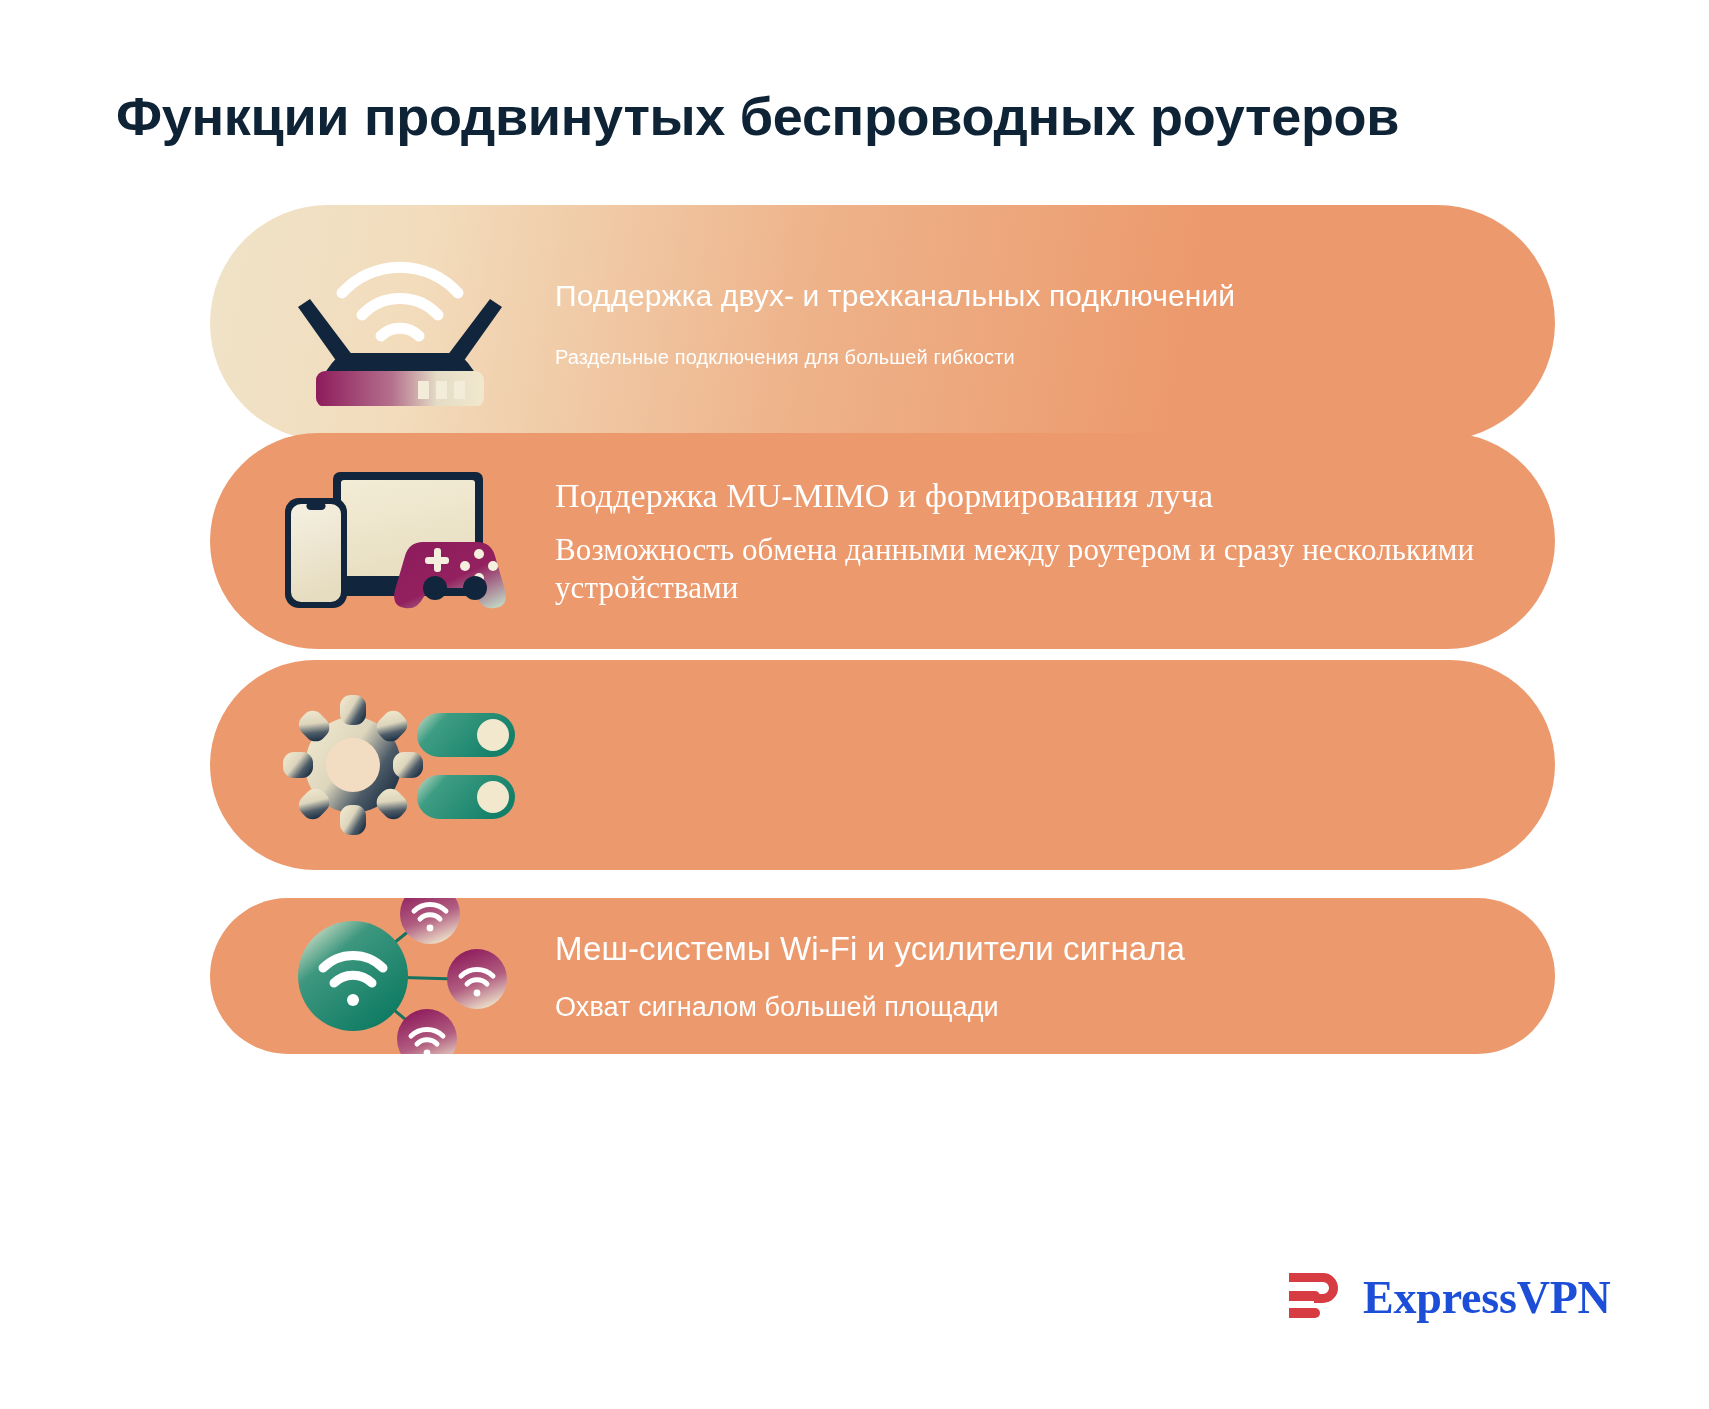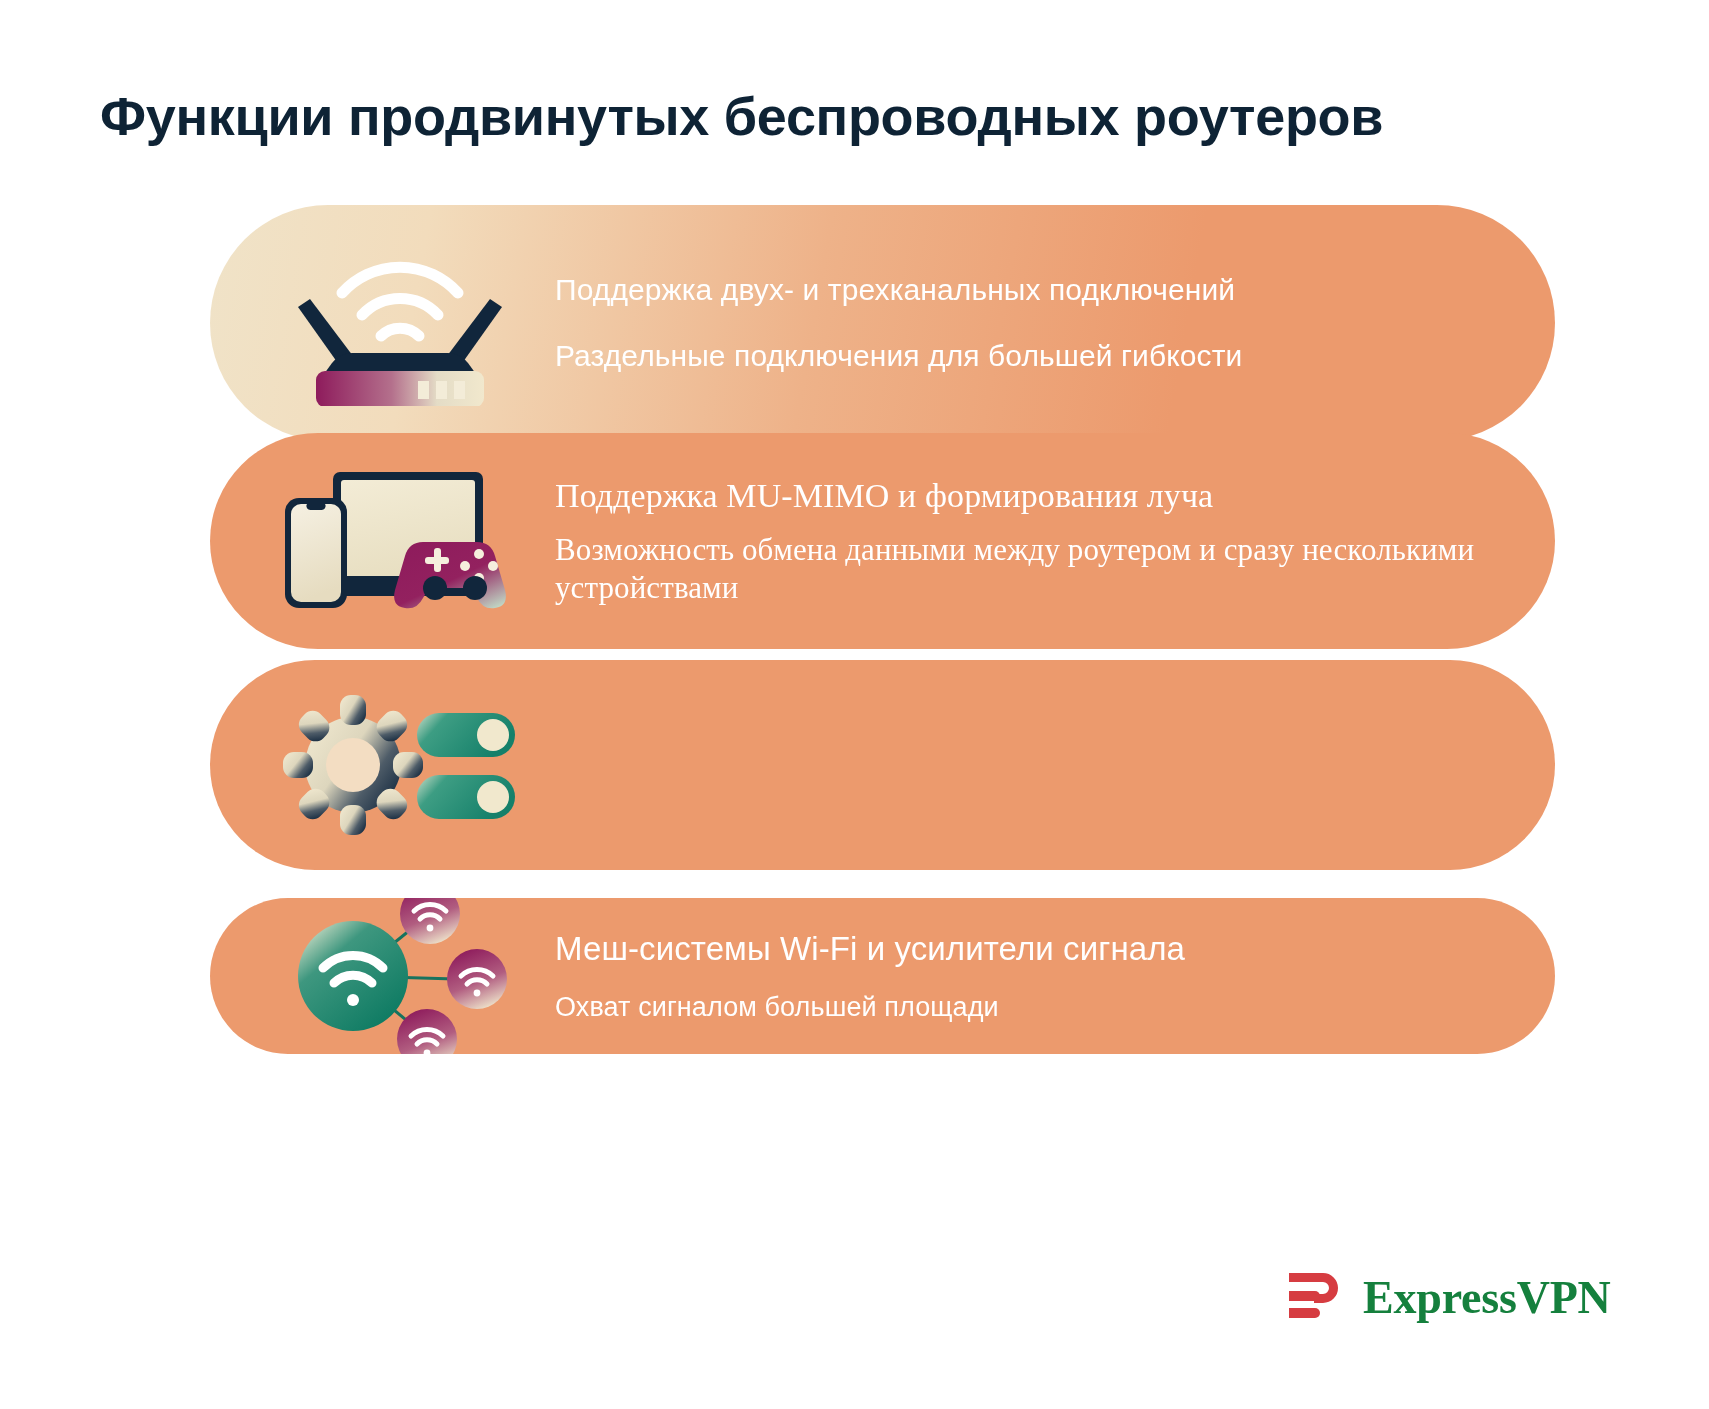--- a/index.html
+++ b/index.html
@@ -14,21 +14,21 @@
     font-family: "Liberation Sans", sans-serif;
     overflow: hidden;
   }
   .page {
     position: absolute;
     inset: 0;
     background: #ffffff;
   }
   .page-title {
     position: absolute;
-    left: 100px;
+    left: 116px;
     top: 85px;
     font-size: 54px;
     font-weight: 700;
     color: #0e2335;
     letter-spacing: -0.3px;
     white-space: nowrap;
   }
 
   
   .card {
@@ -76,21 +76,21 @@
   }
   .card-sub {
     color: #ffffff;
     font-size: 29px;
     font-weight: 400;
     line-height: 1.22;
     letter-spacing: 0.1px;
   }
   
   #card-0 .card-heading { font-size: 30px; margin-bottom: 30px; }
-  #card-0 .card-sub     { font-size: 30px; }
+  #card-0 .card-sub     { font-size: 20px; }
   #card-1 .card-heading { font-size: 34px; margin-bottom: 14px; }
   #card-1 .card-sub     { font-size: 31px; }
   #card-2 .card-heading { font-size: 36px; margin-bottom: 22px; }
   #card-2 .card-sub     { font-size: 30px; }
   #card-3 .card-heading { font-size: 33px; margin-bottom: 22px; }
   #card-3 .card-sub     { font-size: 27px; }
 
   
   .logo {
     position: absolute;
@@ -98,21 +98,21 @@
     top: 1268px;
     display: flex;
     align-items: center;
     gap: 16px;
   }
   .logo-mark { width: 62px; height: 58px; }
   .logo-word {
     font-family: "Liberation Serif", serif;
     font-size: 46px;
     font-weight: 700;
-    color: #15803d;
+    color: #1d4ed8;
     letter-spacing: -0.2px;
   }
   svg { display: block; }
 </style>
 </head>
 <body>
 
 <div class="page">
 
   <div class="page-title">Функции продвинутых беспроводных роутеров</div>

